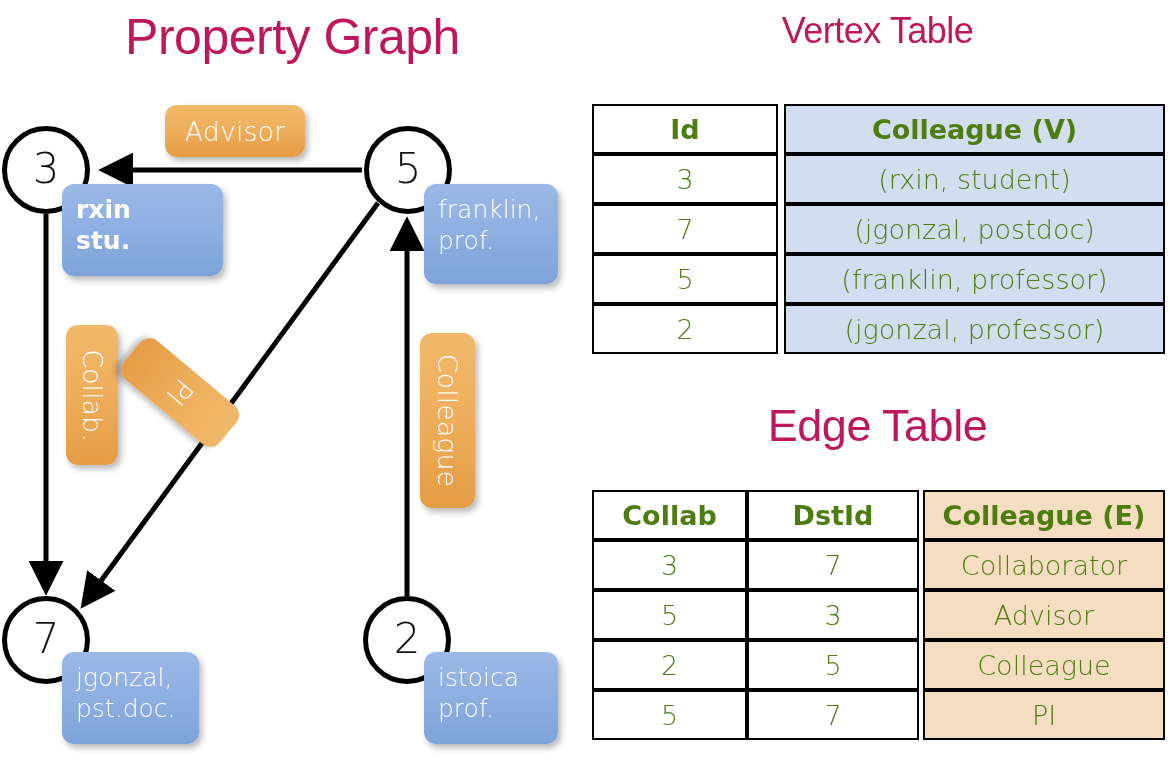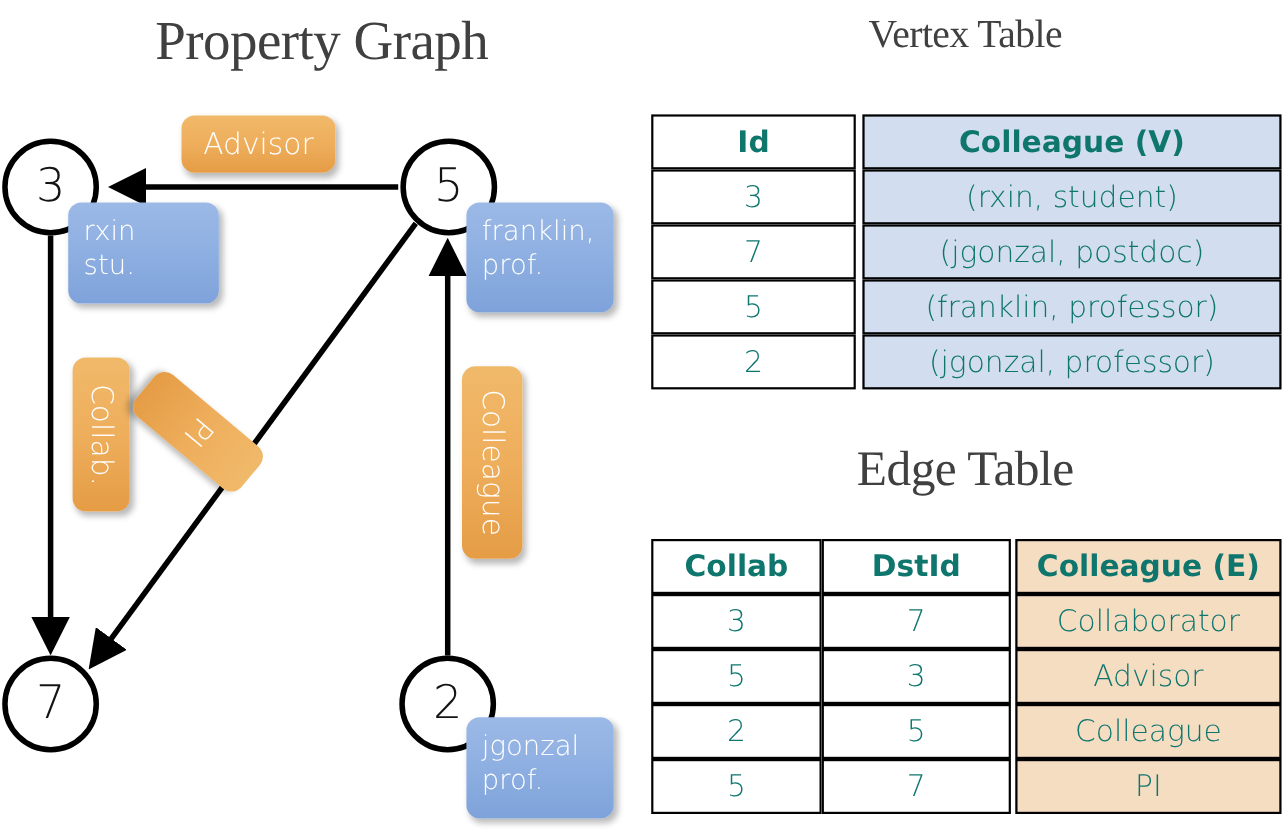--- a/index.html
+++ b/index.html
@@ -12,23 +12,23 @@
     height: 760px;
     position: relative;
     overflow: hidden;
     font-family: "Liberation Sans", sans-serif;
     color: #111111;
   }
 
   
   .title {
     position: absolute;
-    font-family: Liberation Serif, serif;
-    font-weight: 300;
-    color: #404040;
+    font-family: Liberation Sans, sans-serif;
+    font-weight: 300;
+    color: #be185d;
     white-space: nowrap;
     letter-spacing: -0.5px;
   }
   #title-property-graph { left: 0;   top: 8px;  width: 585px; text-align: center; font-size: 50px; }
   #title-vertex-table   { left: 585px; top: 10px; width: 585px; text-align: center; font-size: 36px; }
   #title-edge-table     { left: 585px; top: 400px; width: 585px; text-align: center; font-size: 45px; }
 
   
   #graph-panel {
     position: absolute;
@@ -105,21 +105,21 @@
     border-collapse: separate;
     border-spacing: 0;
     table-layout: fixed;
   }
   .data-table td, .data-table th {
     border: 2px solid #000000;
     text-align: center;
     font-family: "DejaVu Sans", sans-serif;
     font-weight: 300;
     font-size: 27px;
-    color: #0f766e;
+    color: #4d7c0f;
     background: #ffffff;
     padding: 0;
     height: 46px;
     vertical-align: middle;
   }
   .data-table th {
     font-weight: 700;
     font-size: 27px;
     letter-spacing: 0px;
   }
@@ -174,33 +174,37 @@
   <div class="vertex-node" style="left:364px; top:126px;">
     <span class="vlabel">5</span>
   </div>
   <div class="vertex-node" style="left:2px;  top:596px;">
     <span class="vlabel">7</span>
   </div>
   <div class="vertex-node" style="left:363px; top:596px;">
     <span class="vlabel">2</span>
   </div>
 
-  <div class="prop-box" style="left:62px; top:184px; width:137px; height:92px;">
+  <div class="prop-box" style="left:62px; top:184px; width:161px; height:92px;font-weight:bold;">
     <div>rxin</div>
     <div>stu.</div>
   </div>
 
   <div class="prop-box" style="left:424px; top:184px; width:134px; height:100px;">
     <div>franklin,</div>
     <div>prof.</div>
   </div>
 
+  <div class="prop-box" style="left:62px; top:652px; width:137px; height:92px;">
+    <div>jgonzal,</div>
+    <div>pst.doc.</div>
+  </div>
 
   <div class="prop-box" style="left:424px; top:652px; width:134px; height:92px;">
-    <div>jgonzal</div>
+    <div>istoica</div>
     <div>prof.</div>
   </div>
 
   <div class="edge-chip" style="left:165px; top:105px; width:140px; height:52px;">
     <span class="chip-text">Advisor</span>
   </div>
 
   <div class="edge-chip rot90" style="left:66px; top:325px; width:52px; height:140px;">
     <span class="chip-text">Collab.</span>
   </div>

